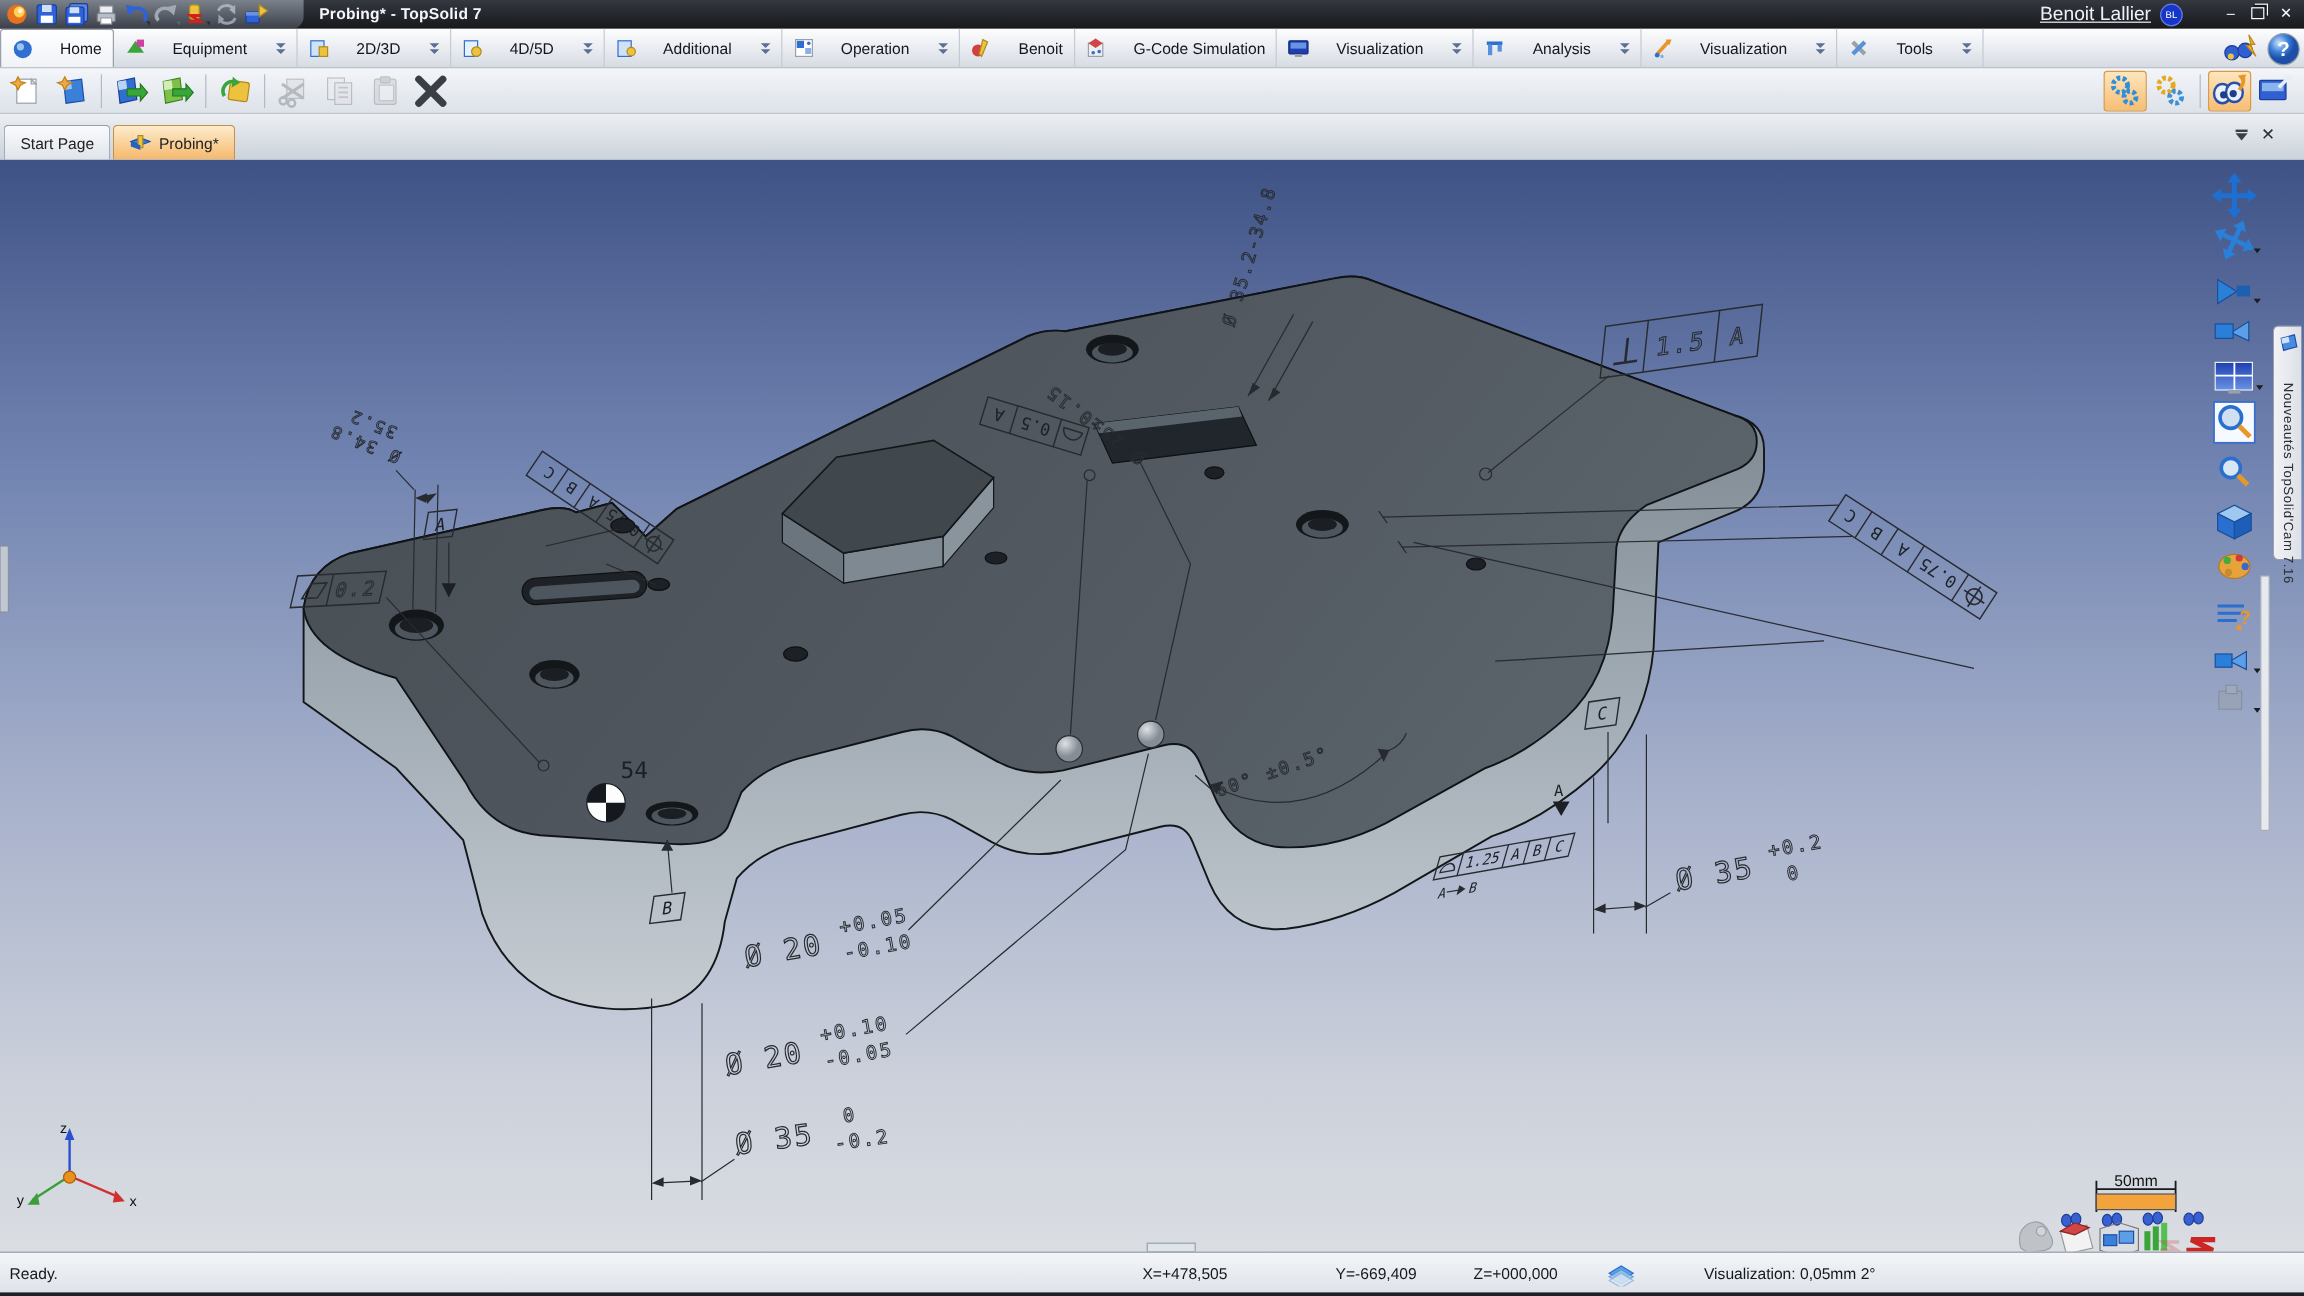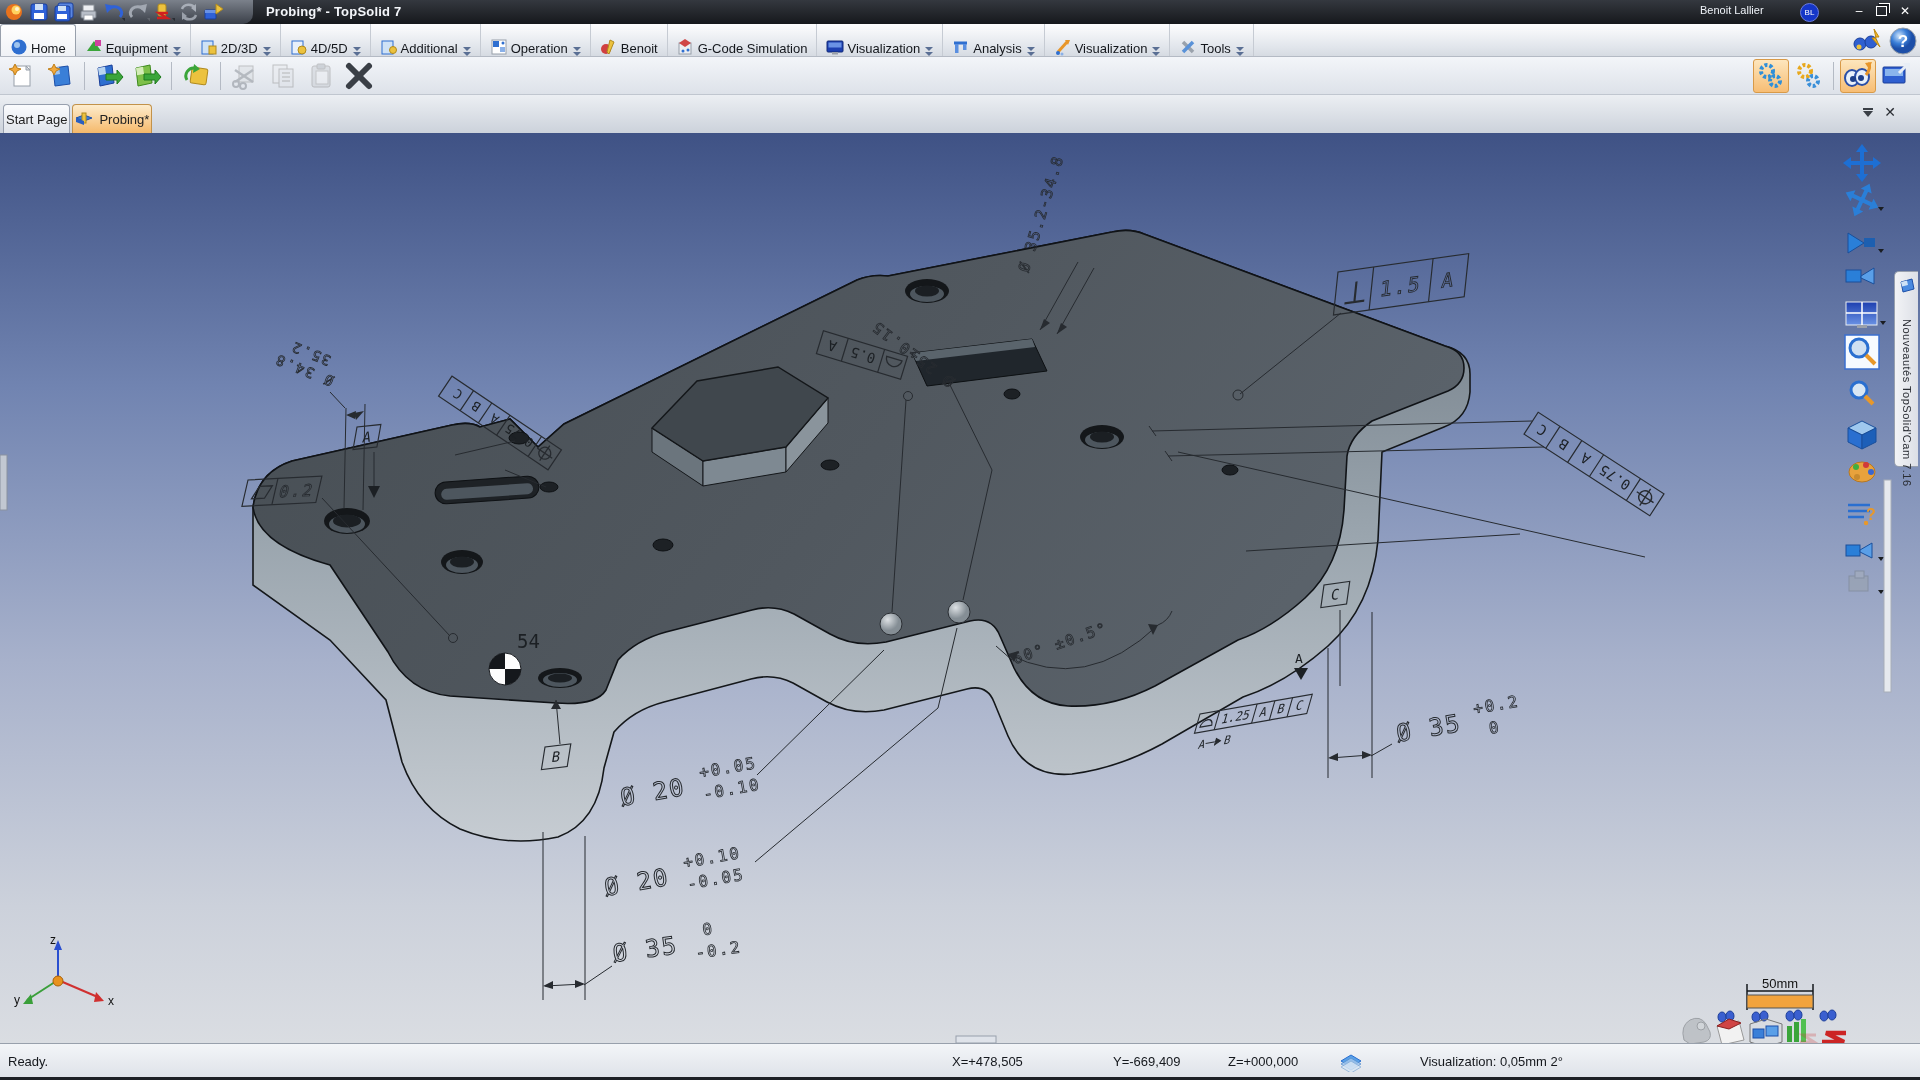--- a/index.html
+++ b/index.html
@@ -3,41 +3,41 @@
 <meta charset="utf-8">
 <style>
   html,body{margin:0;padding:0}
   body{width:1920px;height:1080px;overflow:hidden;font-family:"Liberation Sans",sans-serif;background:#d8dce2}
   #app{position:relative;width:1920px;height:772px;background:#e4e7ec}
   
   #titlebar{position:absolute;top:0;left:0;width:1920px;height:24px;background:linear-gradient(#34383f,#16181c);color:#fff}
   #qat{position:absolute;left:0;top:0;width:253px;height:24px;background:linear-gradient(#7b818b,#3a3f48);border-radius:0 0 10px 0;display:flex;align-items:center;gap:3px;padding-left:3px;box-sizing:border-box}
   .qicon{width:22px;height:20px;display:flex;align-items:center;justify-content:center}
   #title-text{position:absolute;left:266px;top:4px;font-size:13px;font-weight:bold;color:#f4f6fa;letter-spacing:.2px}
-  #user-link{position:absolute;left:1700px;top:4px;font-size:11px;color:#eef2f8;cursor:pointer}
+  #user-link{position:absolute;left:1700px;top:4px;font-size:16px;text-decoration:underline;color:#eef2f8;cursor:pointer}
   #avatar{position:absolute;left:1800px;top:3px;width:17px;height:17px;border-radius:50%;background:#1536c8;border:1px solid #6a7ce0;color:#fff;font-size:8px;font-weight:normal;display:flex;align-items:center;justify-content:center}
   .winbtn{position:absolute;top:3px;width:18px;height:16px;color:#fff;font-size:12px;display:flex;align-items:center;justify-content:center;cursor:pointer}
   #btn-restore span{display:block;width:9px;height:8px;border:1px solid #fff;box-shadow:2px -2px 0 -0px #16181c,3px -3px 0 0px #fff}
   
   #ribbon{position:absolute;top:24px;left:0;width:1920px;height:33px;background:linear-gradient(#fdfdfe,#e2e6ec 70%,#d6dbe2);border-bottom:1px solid #b4bac4;box-sizing:border-box;display:flex}
-  .rtab{display:flex;align-items:flex-end;gap:3px;padding:0 9px;font-size:13px;color:#14171c;border-right:1px solid #c6cbd3;cursor:pointer;height:32px;box-sizing:border-box}
+  .rtab{display:flex;align-items:center;gap:22px;padding:0 9px;font-size:13px;color:#14171c;border-right:1px solid #c6cbd3;cursor:pointer;height:32px;box-sizing:border-box}
   .rtab.active{background:linear-gradient(#ffffff,#f0f2f6);border:1px solid #98a0ac;border-bottom:none;border-radius:3px 3px 0 0}
   .ticon{width:18px;height:18px;flex:0 0 auto}
   .dd{display:flex;flex-direction:column;gap:1px;margin-left:2px}
   .dd i{display:block;width:0;height:0;border-left:4px solid transparent;border-right:4px solid transparent;border-top:4px solid #5a6f94}
   #ribbon-right{position:absolute;right:2px;top:26px;display:flex;gap:4px;align-items:center}
   
   #toolbar{position:absolute;top:57px;left:0;width:1920px;height:38px;background:linear-gradient(#f3f5f9,#dde2e9);border-bottom:1px solid #c0c6cf;box-sizing:border-box;display:flex;align-items:center;gap:2px;padding-left:4px}
   .tbtn{width:36px;height:34px;display:flex;align-items:center;justify-content:center;border-radius:3px;cursor:pointer}
   .tbtn.hl{background:linear-gradient(#fde6bd,#f7bd74);border:1px solid #d89a48;box-sizing:border-box}
   .tsep{width:1px;height:28px;background:#b4bac4;margin:0 4px}
   #toolbar-right{margin-left:auto;display:flex;align-items:center;gap:2px;padding-right:6px}
   
   #tabstrip{position:absolute;top:95px;left:0;width:1920px;height:38px;background:linear-gradient(#eceff3,#ccd2db);display:flex;align-items:flex-end;padding-left:3px;box-sizing:border-box}
-  .dtab{height:28px;display:flex;align-items:center;gap:6px;padding:0 2px;font-size:13px;border:1px solid #98a0ae;border-bottom:none;border-radius:4px 4px 0 0;background:linear-gradient(#fafbfd,#e0e4ea);margin-right:2px;color:#222;cursor:pointer}
+  .dtab{height:28px;display:flex;align-items:center;gap:6px;padding:0 13px;font-size:13px;border:1px solid #98a0ae;border-bottom:none;border-radius:4px 4px 0 0;background:linear-gradient(#fafbfd,#e0e4ea);margin-right:2px;color:#222;cursor:pointer}
   .dtab.active{background:linear-gradient(#fdeccd,#f5b96b);border-color:#c2924a;font-weight:normal}
   #strip-controls{position:absolute;right:24px;top:104px;display:flex;gap:10px;align-items:center}
   #collapse-btn{width:12px;display:flex;flex-direction:column;align-items:center;gap:1px;cursor:pointer}
   #collapse-btn b{display:block;width:10px;height:2px;background:#3a3f46}
   #collapse-btn i{display:block;width:0;height:0;border-left:5px solid transparent;border-right:5px solid transparent;border-top:6px solid #3a3f46}
   #tab-close{font-size:14px;color:#2a2d33;cursor:pointer}
   
   #viewport{position:absolute;top:133px;left:0;width:1920px;height:910px}
   #side-tab{position:absolute;left:1894px;top:138px;width:24px;height:196px;background:linear-gradient(90deg,#f2f3f6,#dcdfe6);border:1px solid #98a0ae;border-right:none;border-radius:5px 0 0 5px;box-sizing:border-box;color:#2a2d33;font-size:11px}
   #side-tab .vtext{writing-mode:vertical-rl;margin:26px auto 0 auto;white-space:nowrap;letter-spacing:.5px}

